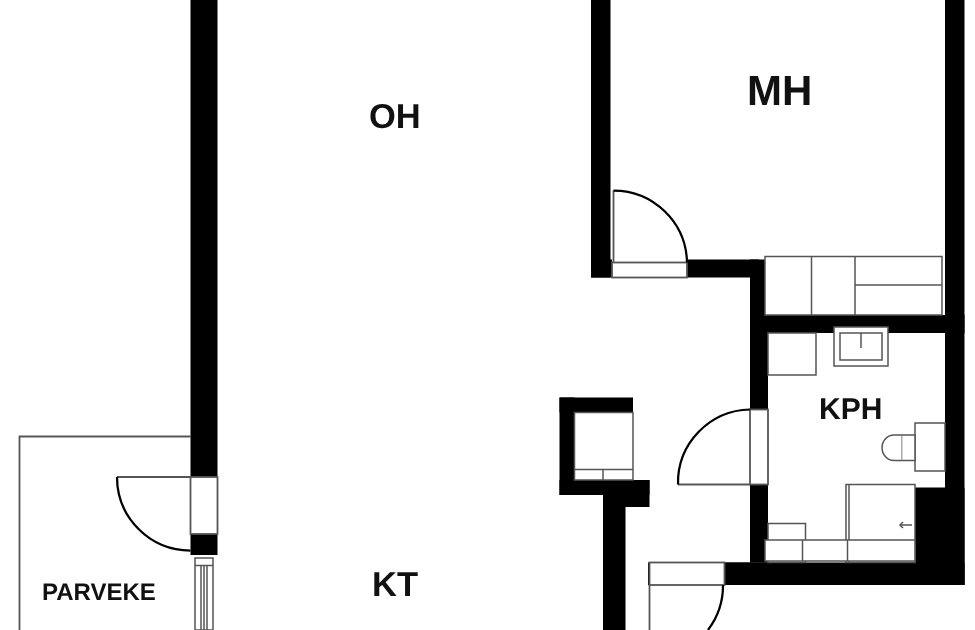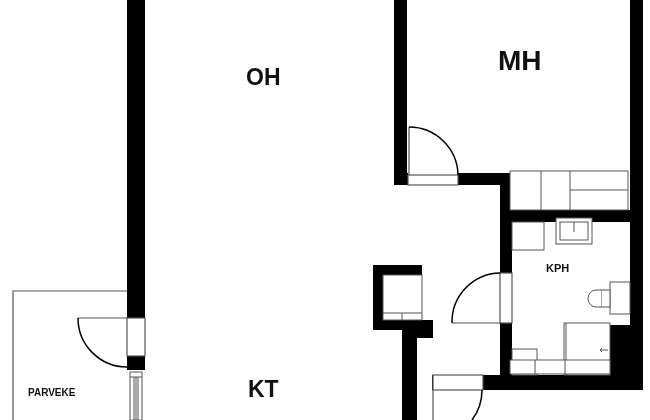--- a/index.html
+++ b/index.html
@@ -8,23 +8,23 @@
   .room-label {
     position: absolute;
     font-family: "Liberation Sans", sans-serif;
     font-weight: bold;
     color: #111111;
     white-space: nowrap;
     line-height: 1;
   }
   .lbl-oh { left: 246px; top: 51px; font-size: 23px; margin-top: 15px; }
   .lbl-mh { left: 498px; top: 47px; font-size: 28px; }
-  .lbl-kph { left: 546px; top: 263px; font-size: 11px; }
+  .lbl-kph { left: 546px; top: 263px; font-size: 20px; }
   .lbl-kt { left: 248px; top: 378px; font-size: 23px; }
-  .lbl-parveke { left: 28px; top: 388px; font-size: 10px; text-align: right; }
+  .lbl-parveke { left: 28px; top: 388px; font-size: 16px; text-align: right; }
 </style>
 </head>
 <body>
 
 <svg id="plan" viewBox="0 0 650 420" xmlns="http://www.w3.org/2000/svg">
 
   <g fill="none" stroke="#555" stroke-width="1.2">
     <polyline points="13,420 13,291 127,291"></polyline>
   </g>
 

